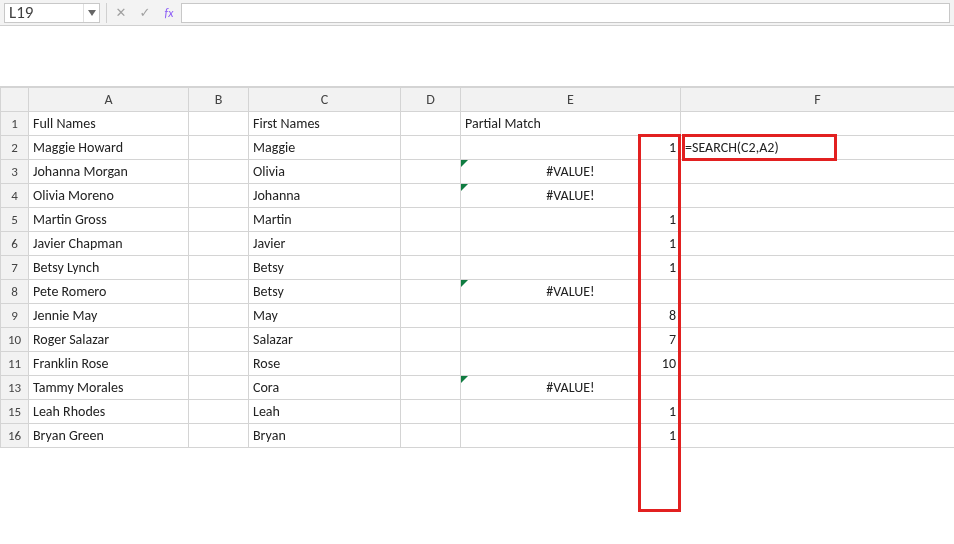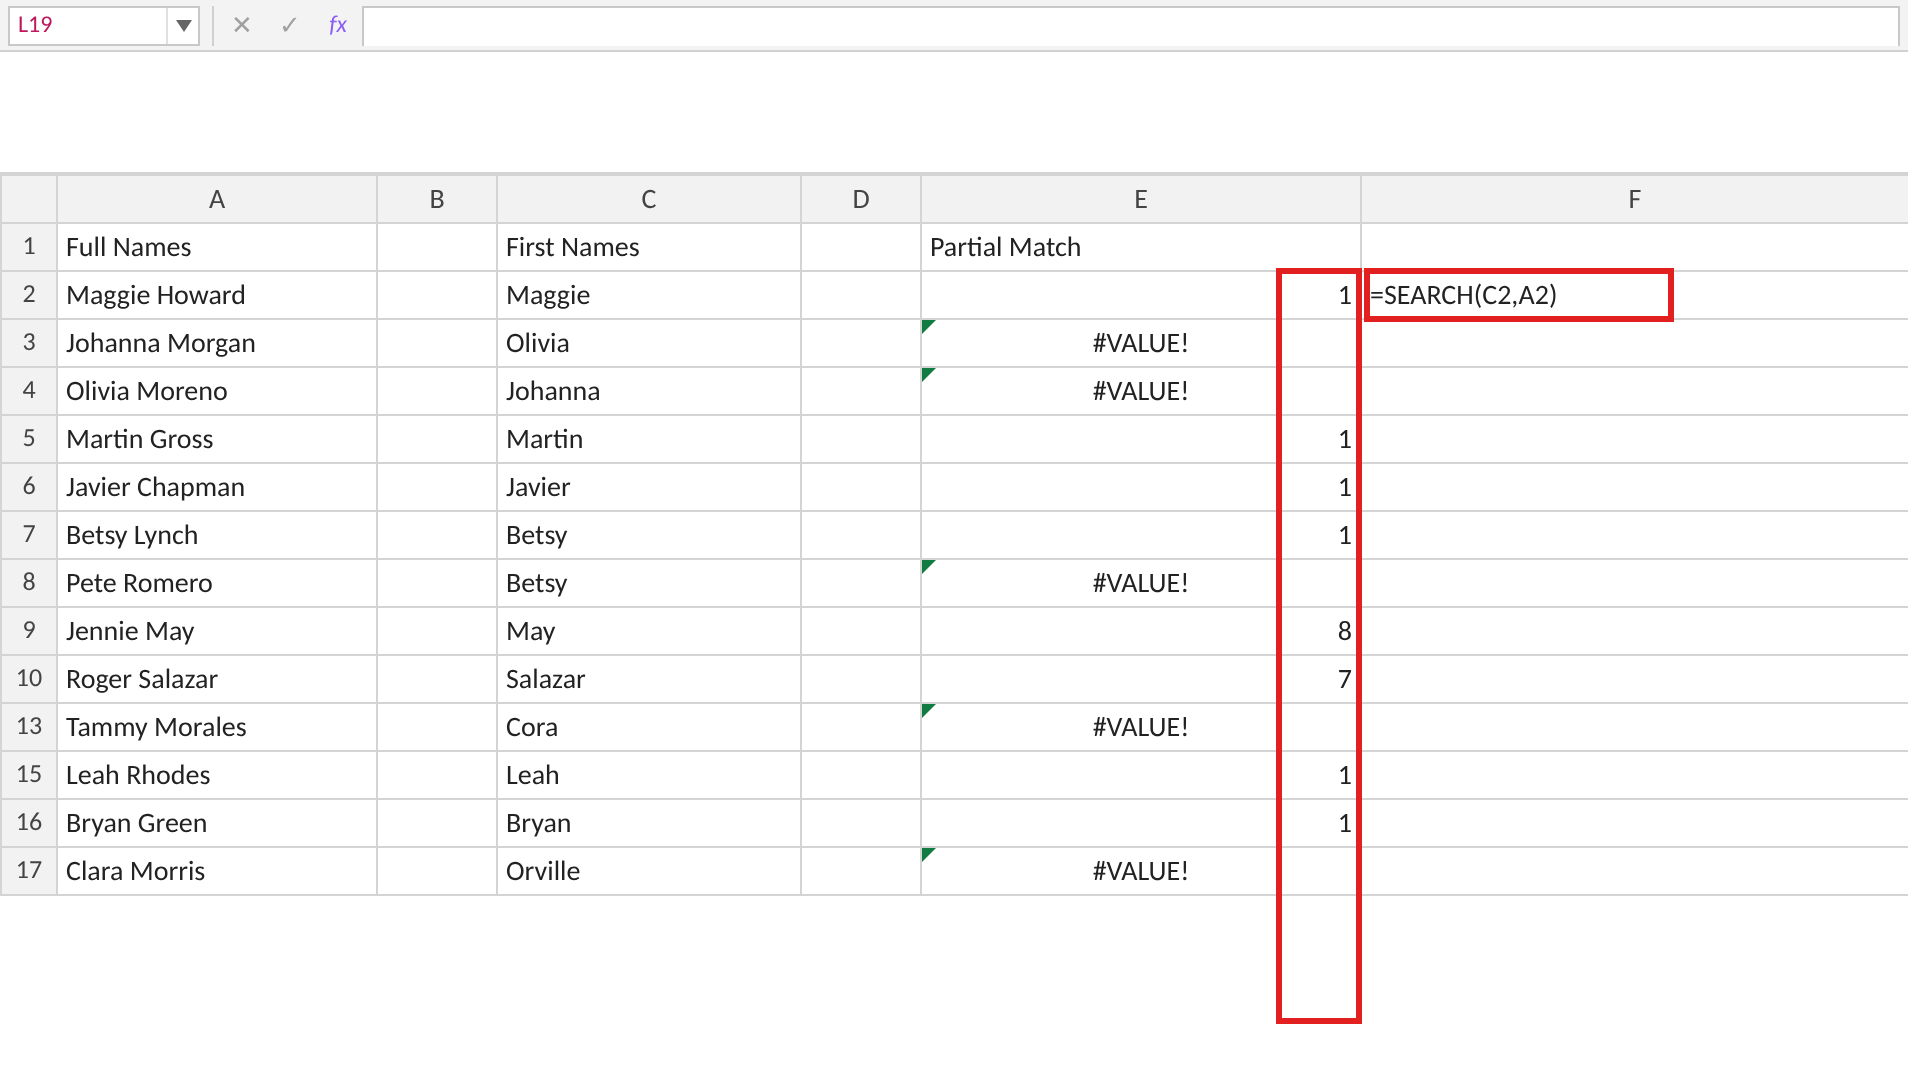--- a/index.html
+++ b/index.html
@@ -2,21 +2,21 @@
 <html><head>
 <meta charset="utf-8">
 <style>
   * { box-sizing: border-box; }
   html, body { margin: 0; padding: 0; font-family: Calibri, "Segoe UI", Arial, sans-serif; font-size: 14px; color: #222; background: #fff; }
   .app { width: 954px; height: 544px; position: relative; overflow: hidden; }
 
   
   .fbar { display: flex; align-items: center; height: 26px; background: #f3f3f3; border-bottom: 1px solid #d0d0d0; }
   .namebox-wrap { display: flex; align-items: center; border: 1px solid #c8c8c8; background: #fff; margin: 2px 4px; height: 20px; }
-  .namebox { width: 78px; height: 18px; border: none; padding: 0 4px; font: inherit; font-size: 12px; color: #be185d; outline: none; }
+  .namebox { width: 78px; height: 18px; border: none; padding: 0 4px; font: inherit; font-size: 17px; color: #404040; outline: none; }
   .name-dd { width: 16px; height: 18px; border-left: 1px solid #e0e0e0; display: flex; align-items: center; justify-content: center; }
   .name-dd svg { width: 8px; height: 6px; }
   .fbar-sep { width: 1px; height: 20px; background: #d0d0d0; margin: 0 2px; }
   .fbar-btn { width: 24px; height: 20px; display: flex; align-items: center; justify-content: center; color: #a0a0a0; font-size: 13px; }
   .fbar-btn.enabled { color: #444; }
   .fx-lbl { font-style: italic; font-size: 12px; color: #8b5cf6; }
   .fbar-input-wrap { flex: 1; height: 20px; border: 1px solid #c8c8c8; background: #fff; margin: 2px 4px 2px 0; }
   .fbar-input { width: 100%; height: 100%; border: none; padding: 0 4px; font: inherit; font-size: 12px; outline: none; }
 
   
@@ -183,20 +183,29 @@
           <tr>
             <td class="rowhdr">10</td>
             <td>Roger Salazar</td>
             <td></td>
             <td>Salazar</td>
             <td></td>
             <td class="right">7</td>
             <td></td>
           </tr>
           <tr>
+            <td class="rowhdr">11</td>
+            <td>Franklin Rose</td>
+            <td></td>
+            <td>Rose</td>
+            <td></td>
+            <td class="right">10</td>
+            <td></td>
+          </tr>
+          <tr>
             <td class="rowhdr">13</td>
             <td>Tammy Morales</td>
             <td></td>
             <td>Cora</td>
             <td></td>
             <td class="center err-tri">#VALUE!</td>
             <td></td>
           </tr>
           <tr>
             <td class="rowhdr">15</td>
@@ -207,29 +216,20 @@
             <td class="right">1</td>
             <td></td>
           </tr>
           <tr>
             <td class="rowhdr">16</td>
             <td>Bryan Green</td>
             <td></td>
             <td>Bryan</td>
             <td></td>
             <td class="right">1</td>
-            <td></td>
-          </tr>
-          <tr>
-            <td class="rowhdr">17</td>
-            <td>Clara Morris</td>
-            <td></td>
-            <td>Orville</td>
-            <td></td>
-            <td class="center err-tri">#VALUE!</td>
             <td></td>
           </tr>
         </tbody>
 </table>
 </div>
 
 <div class="overlay" style="top:134px; left:638px; width:43px; height:378px;"></div>
 <div class="overlay" style="top:134px; left:682px; width:155px; height:27px;"></div>
 
 </div>

